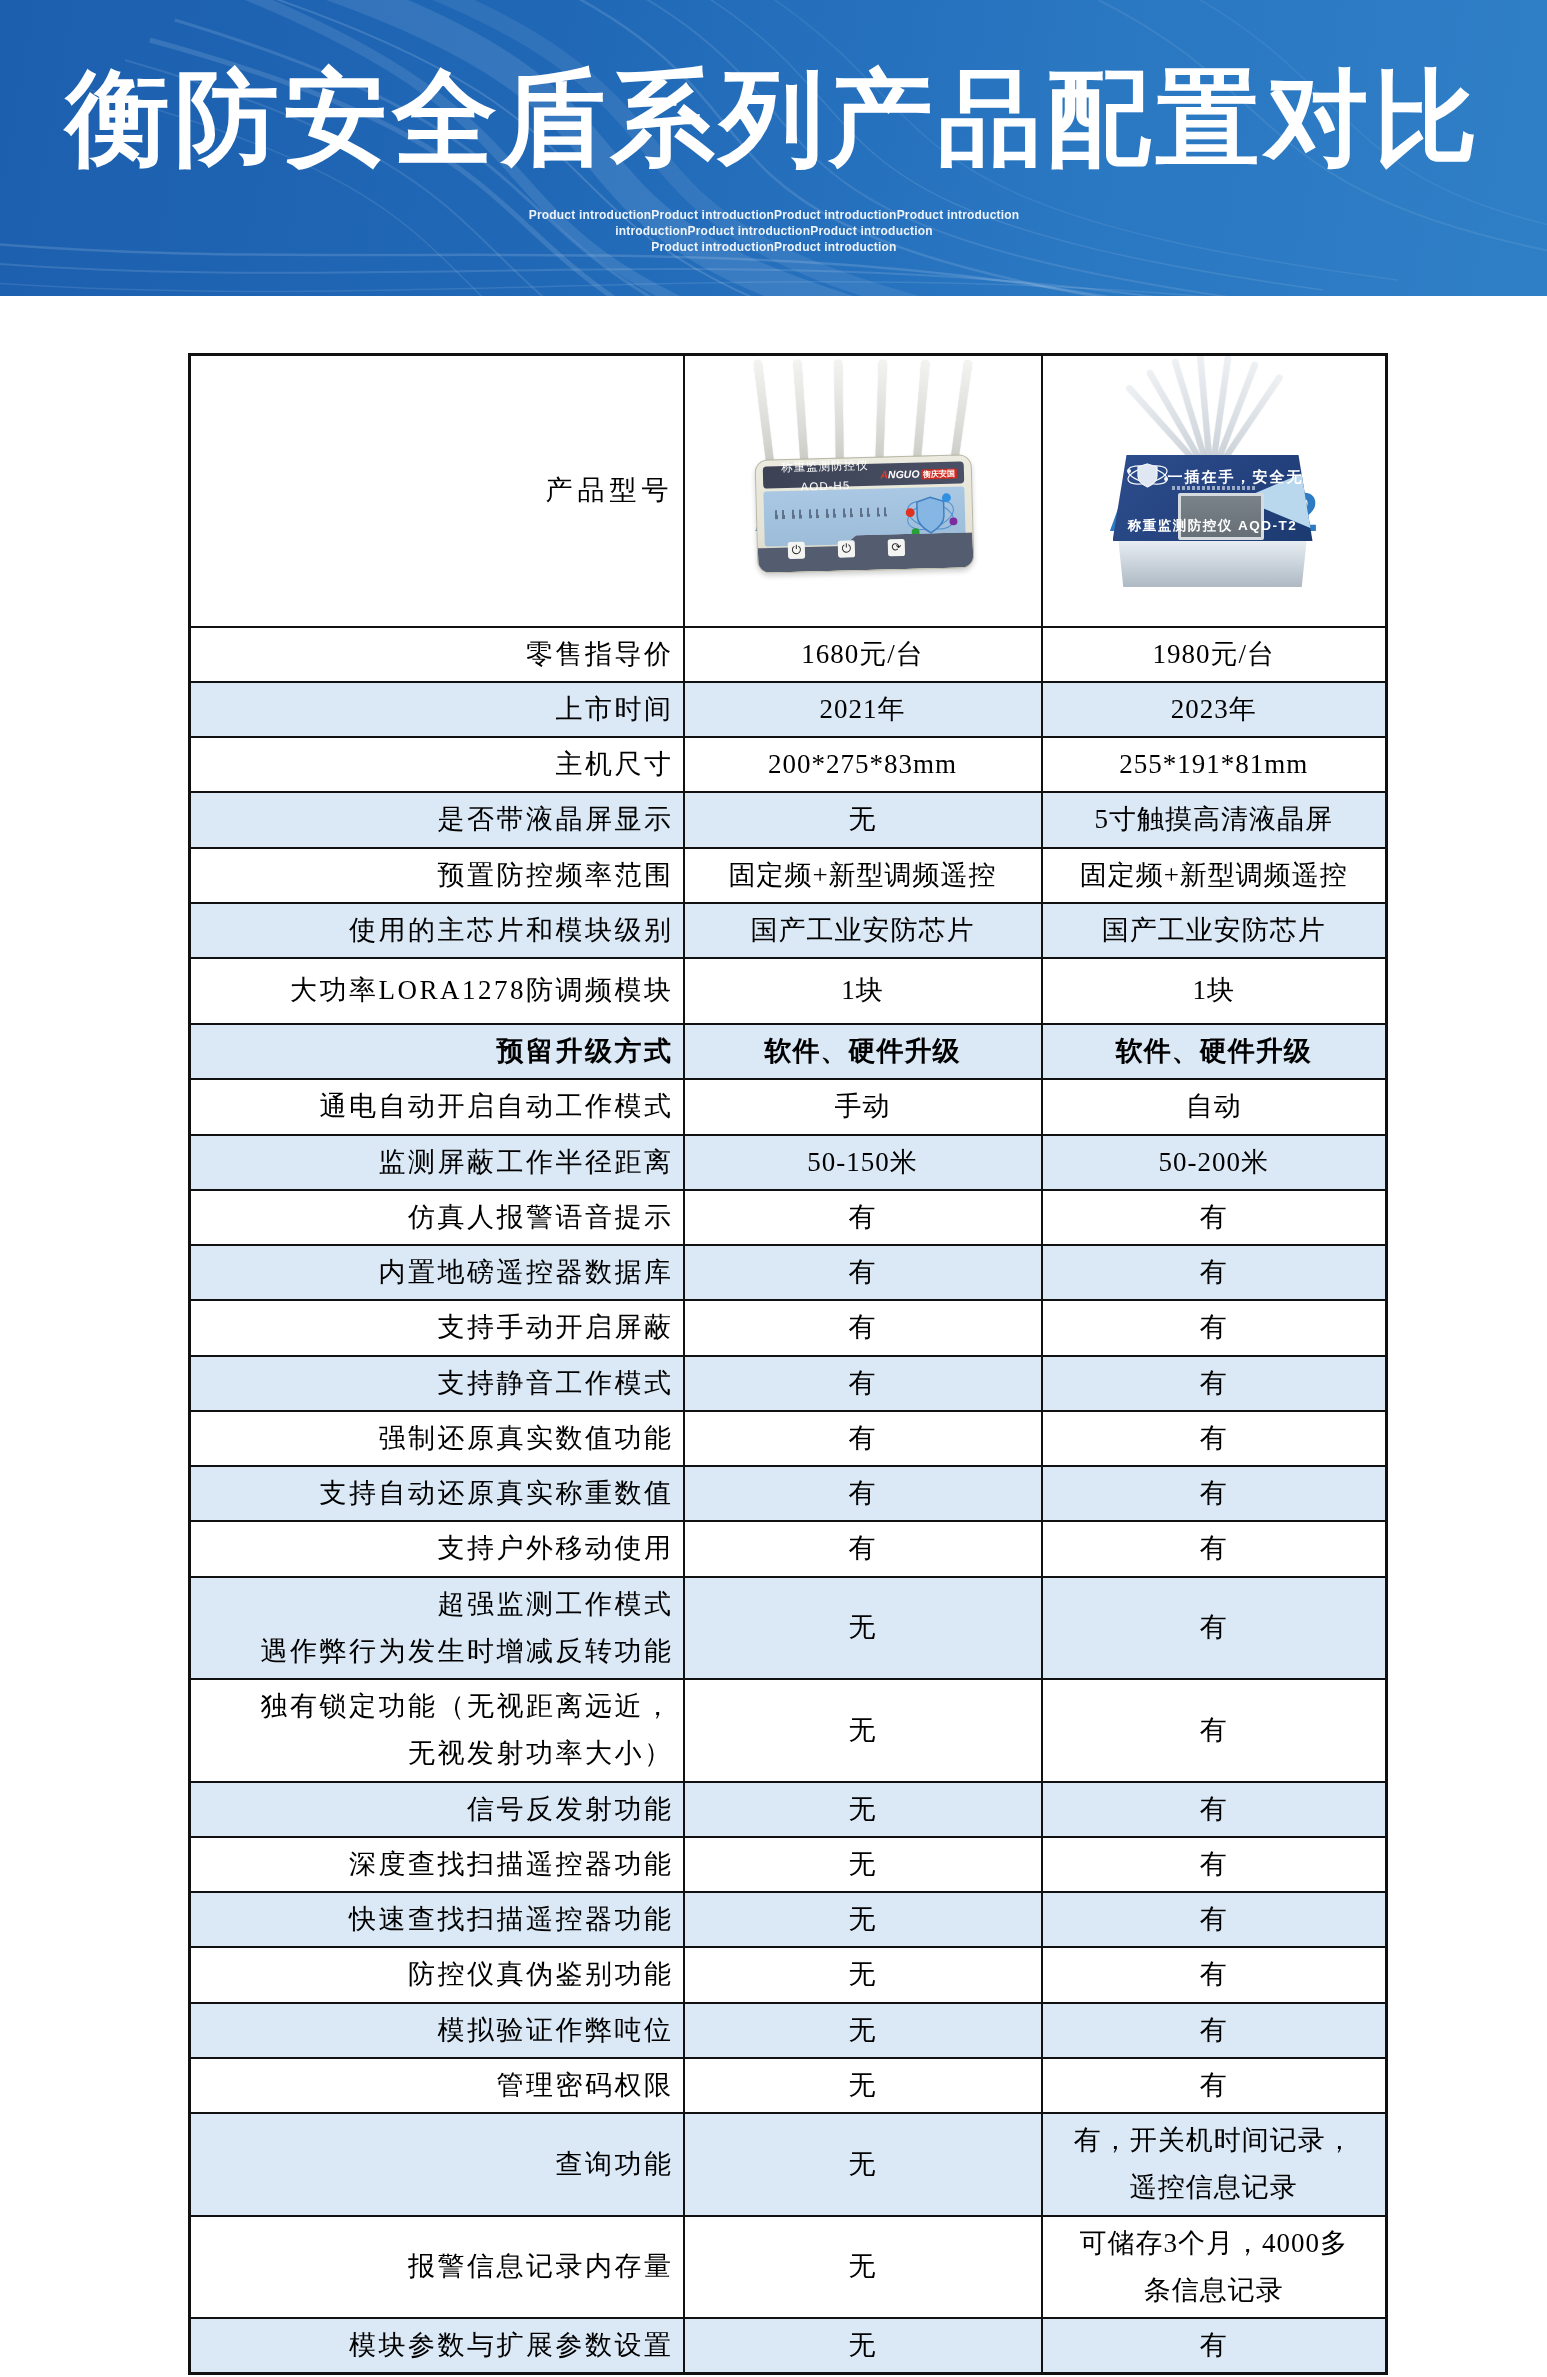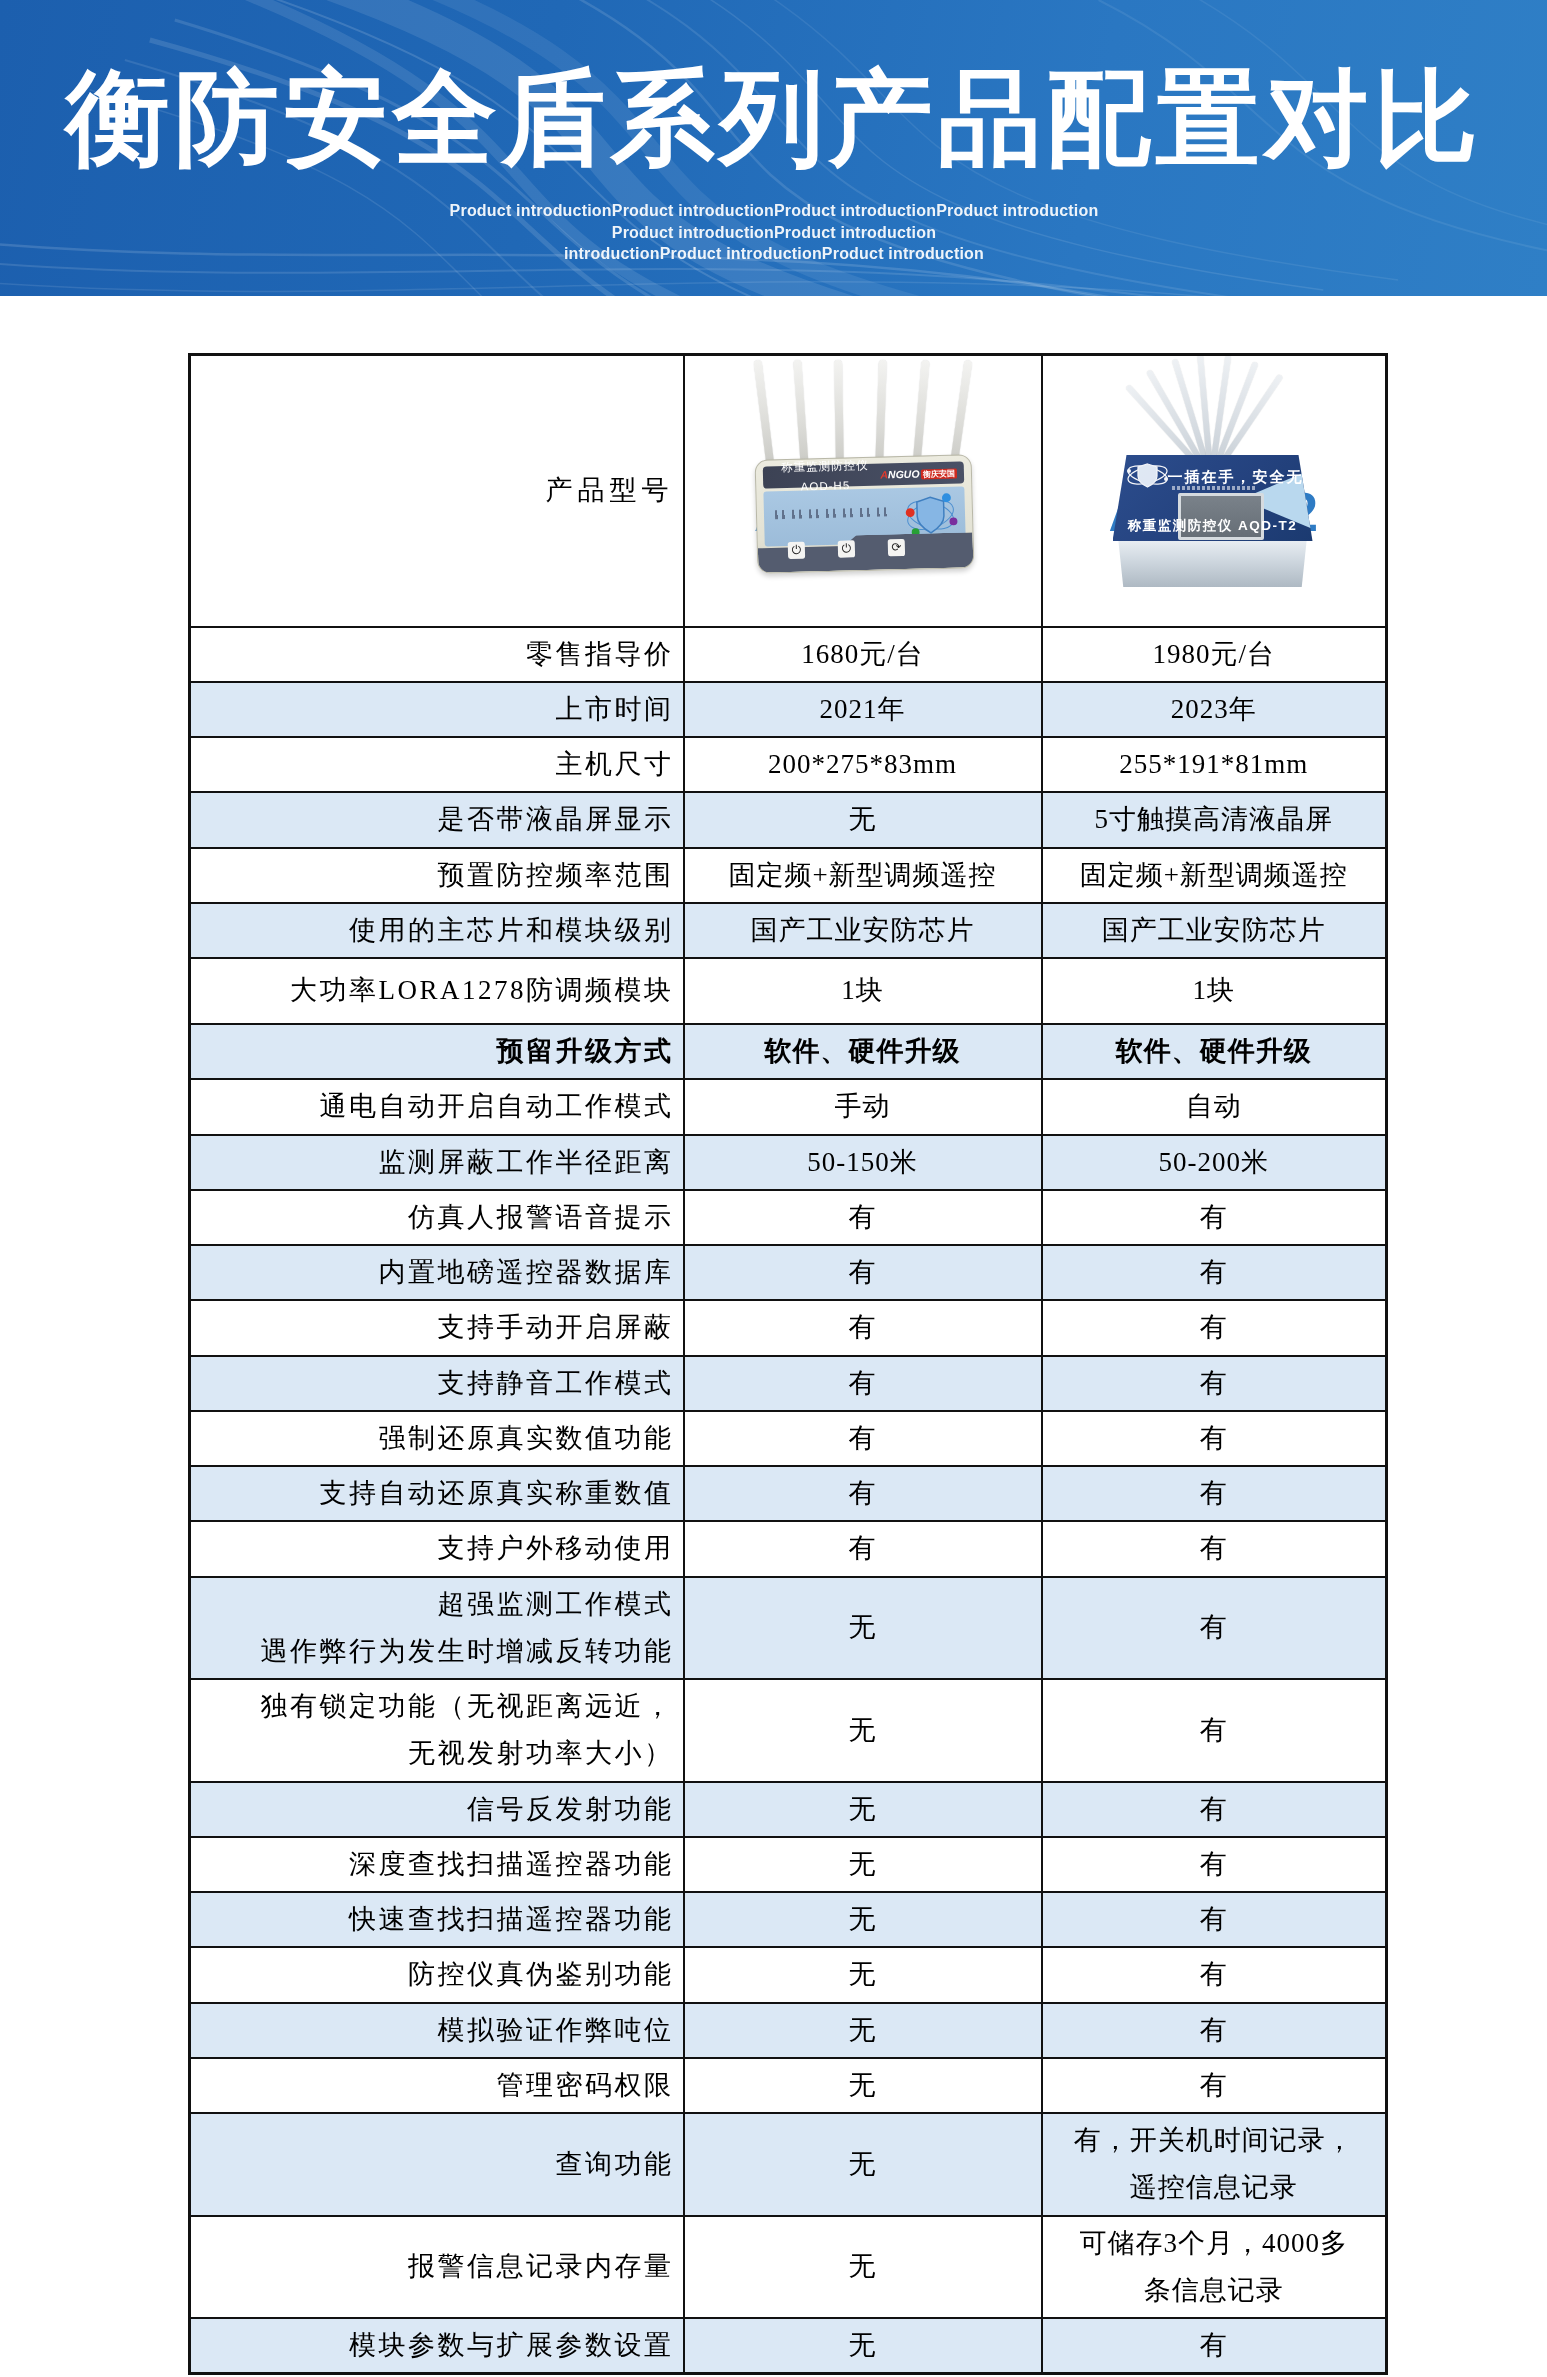--- a/index.html
+++ b/index.html
@@ -18,24 +18,24 @@
   }
   .banner svg.waves{position:absolute;left:0;top:0;width:100%;height:100%;}
   .banner-title{
     position:absolute;left:0;top:64px;width:100%;
     text-align:center;
     font-family:"Liberation Sans","DejaVu Sans",sans-serif;
     font-weight:900;font-size:104px;line-height:1.05;
     color:#ffffff;letter-spacing:5px;white-space:nowrap;
   }
   .banner-sub{
-    position:absolute;left:0;top:200px;width:100%;
+    position:absolute;left:0;top:207px;width:100%;
     text-align:center;color:#ffffff;opacity:.92;
     font-family:"Liberation Sans","DejaVu Sans",sans-serif;
-    font-size:16px;font-weight:700;line-height:1.35;letter-spacing:0.2px;
+    font-size:12px;font-weight:700;line-height:1.35;letter-spacing:0.2px;
   }
 
   
   .table-wrap{position:absolute;left:188px;top:353px;}
   table.spec{
     border-collapse:collapse;table-layout:fixed;
     width:1197px;background:#ffffff;
     border:3.5px solid #111111;
   }
   table.spec col.c1{width:494px;}
@@ -182,22 +182,22 @@
       <path d="M-100,480 C700,560 1500,430 2400,630" stroke-opacity="0.14" stroke-width="5"></path>
       <path d="M-100,520 C800,600 1600,450 2600,640" stroke-opacity="0.12" stroke-width="4"></path>
       <path d="M-100,560 C900,640 1700,470 2900,650" stroke-opacity="0.10" stroke-width="3"></path>
       <path d="M2200,0 C2600,200 2500,400 3200,520" stroke-opacity="0.08" stroke-width="4"></path>
       <path d="M2350,-30 C2750,180 2650,380 3250,480" stroke-opacity="0.07" stroke-width="3"></path>
     </g>
   </svg>
   <div class="banner-title">衡防安全盾系列产品配置对比</div>
   <div class="banner-sub">
     <div>Product introductionProduct introductionProduct introductionProduct introduction</div>
+    <div>introductionProduct introductionProduct introduction</div>
     <div>Product introductionProduct introduction</div>
-    <div>introductionProduct introductionProduct introduction</div>
   </div>
 </div>
 
 <div class="table-wrap">
   <table class="spec">
     <colgroup>
         <col class="c1">
         <col class="c2">
         <col class="c3">
       </colgroup>

